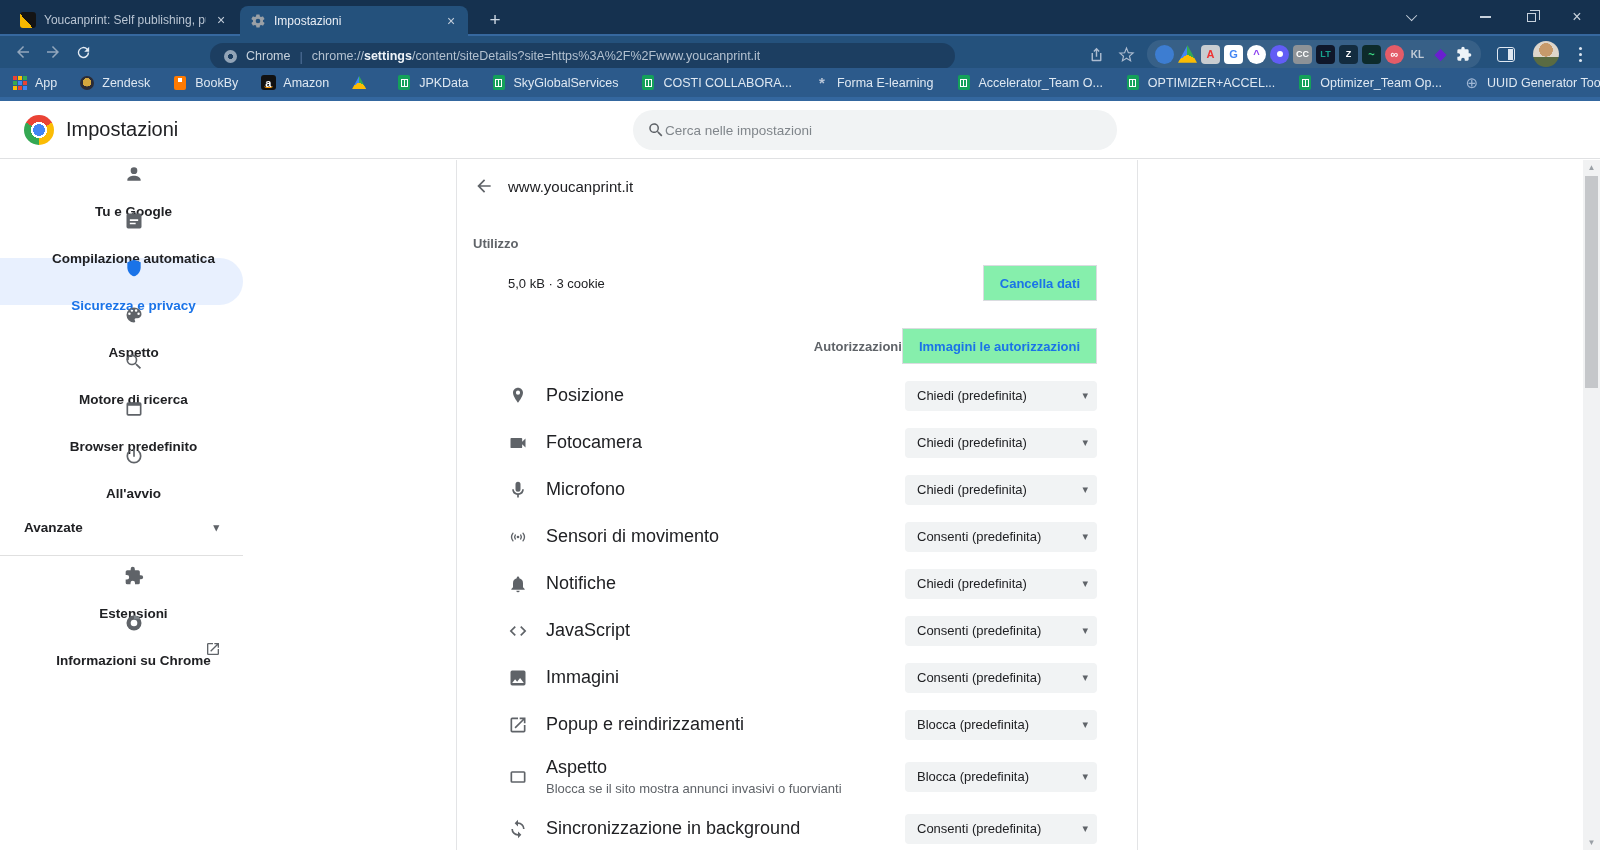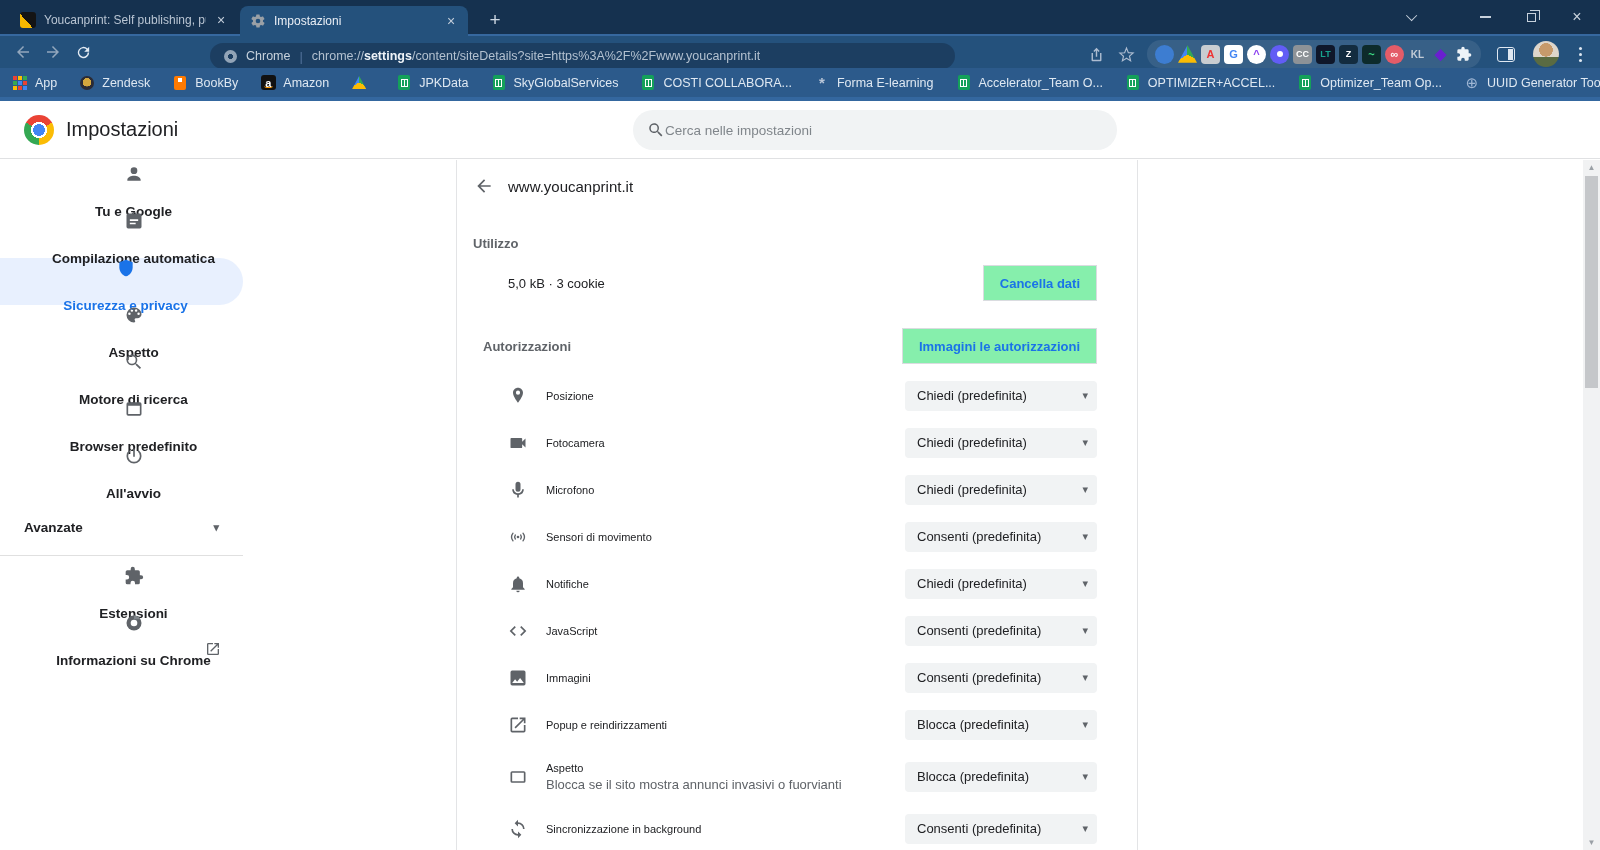--- a/index.html
+++ b/index.html
@@ -116,50 +116,50 @@
   .searchbox input::placeholder { color:#80868b; }
 
   
   .page { position:absolute; left:0; top:160px; right:0; bottom:0; background:#fff; }
 
   .sidenav { position:absolute; left:0; top:4px; width:243px; }
   .nav-item { height:47px; display:flex; align-items:center; padding-left:24px; gap:20px;
               font-size:13.5px; font-weight:bold; color:#202124; border-radius:0 24px 24px 0;
               cursor:pointer;flex-direction:column; }
   .nav-item svg { flex:none; }
-  .nav-active { background:#e8f0fe; color:#1a73e8;padding-left:8px; }
+  .nav-active { background:#e8f0fe; color:#1a73e8; }
   .nav-adv { height:40px; margin-top:14px; display:flex; align-items:center;
              padding:0 24px; font-size:13.5px; font-weight:bold; color:#202124; cursor:pointer; }
   .nav-adv .caret { margin-left:auto; color:#5f6368; font-size:11px; }
   .nav-divider { border-top:1px solid #e0e0e0; margin:8px 0 10px 0; width:243px; }
   .extlink { margin-left:auto; margin-right:22px; }
 
   
   .card { position:absolute; left:456px; top:0; width:682px; bottom:0; background:#fff;
           border-left:1px solid #e3e4e6; border-right:1px solid #e3e4e6; overflow:hidden; }
   .site-row { display:flex; align-items:center; gap:13px; margin:15px 16px 10px 16px; }
   .back-btn { width:22px; height:22px; display:flex; align-items:center; justify-content:center;
               cursor:pointer; flex:none; }
   .site-name { font-size:15px; color:#202124; }
   .section-label { margin:39px 16px 0 16px; font-size:13px; color:#5f6368; font-weight:bold; }
   .usage-row { display:flex; align-items:center; justify-content:space-between;
                margin:14px 40px 0 51px; }
   .usage-text { font-size:13px; color:#202124; }
   .btn { height:32px; padding:17px 16px; border:1px solid #dadce0; border-radius:0; background:#86efac;
          color:#1a73e8; font-size:13px; font-weight:bold; display:flex; align-items:center;
          cursor:pointer; white-space:nowrap; }
-  .perm-header { display:flex; align-items:center; justify-content:space-between;
-                 margin:27px 40px 0 26px;gap:24px; }
+  .perm-header { display:flex; align-items:center; justify-content:flex-end;
+                 margin:27px 40px 0 26px; }
   .perm-rows { margin-top:8px; }
   .perm-row { display:flex; align-items:center; margin:0 40px 0 50px; min-height:47px; }
   .perm-row.two-line { min-height:57px; }
   .perm-ic { width:22px; display:flex; align-items:center; justify-content:center; flex:none;
              color:#5f6368; }
   .perm-labels { flex:1; margin-left:17px; display:flex; flex-direction:column; }
-  .perm-label { font-size:11px; color:#202124; }
+  .perm-label { font-size:18px; color:#202124; }
   .perm-sub { font-size:13px; color:#5f6368; margin-top:3px; }
   .perm-sub:empty { display:none; }
   .select { width:192px; height:30px; background:#f1f3f4; border-radius:4px; display:flex;
             align-items:center; justify-content:space-between; padding:0 9px 0 12px;
             font-size:13px; color:#202124; cursor:pointer; flex:none; }
   .select .caret { color:#5f6368; font-size:11px; }
 
   
   .scrollbar { position:absolute; right:0; top:0; width:17px; bottom:0; background:#f1f2f3; }
   .sb-arrow { position:absolute; left:0; width:17px; height:15px; color:#9aa0a6; font-size:8px;

